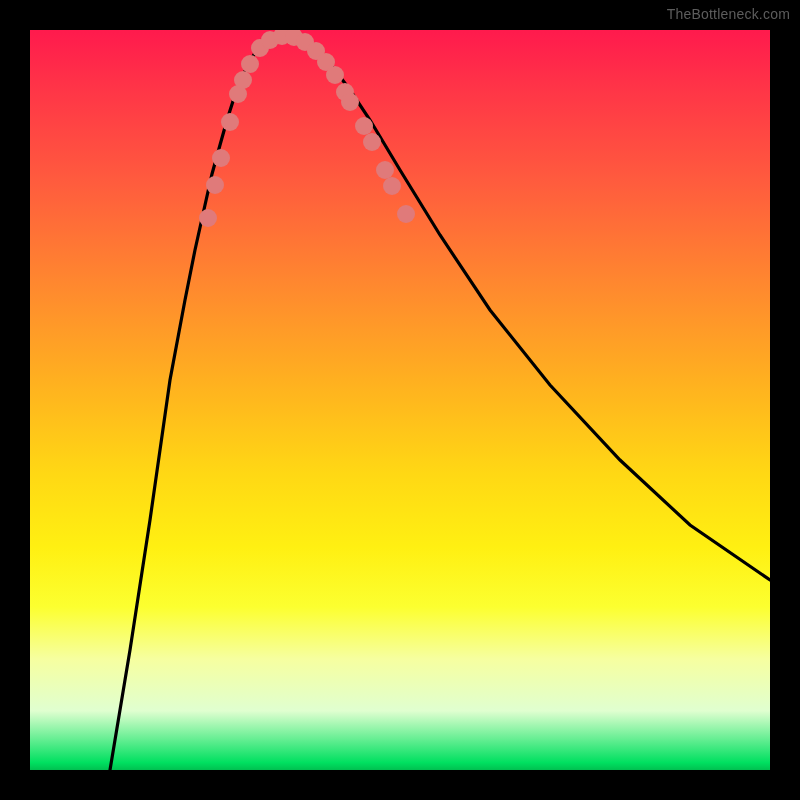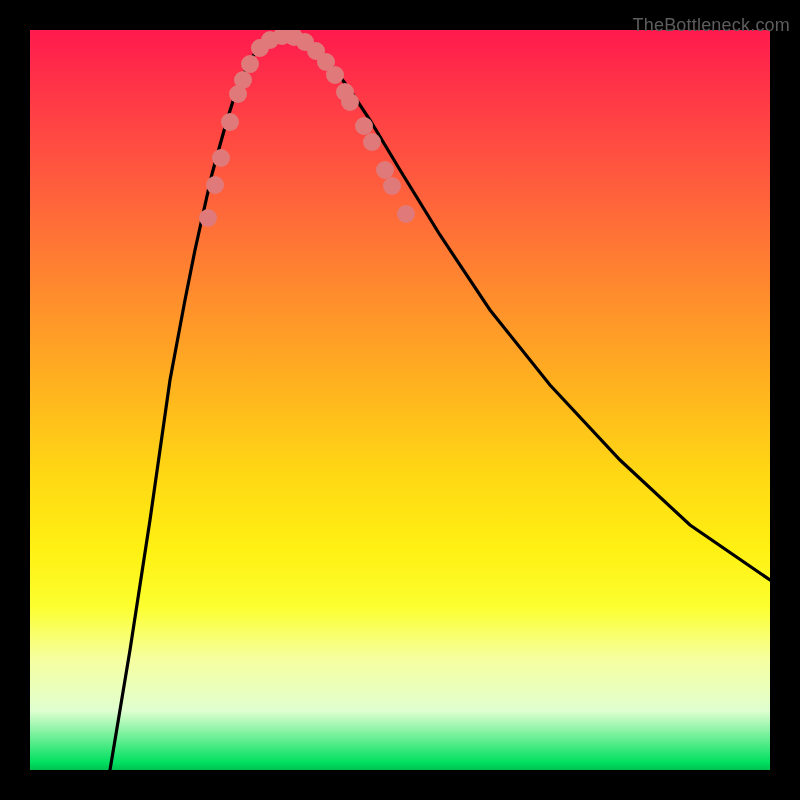--- a/index.html
+++ b/index.html
@@ -27,24 +27,24 @@
       #fff012 70%,
       #fcff30 78%,
       #f6ffa0 85%,
       #e0ffd0 92%,
       #00e060 99%,
       #00c050 100%
     );
   }
   .watermark {
     position: absolute;
-    top: 15px;
+    top: 6px;
     right: 10px;
     color: #5d5d5d;
-    font-size: 18px;
+    font-size: 14px;
     font-weight: 500;
     letter-spacing: 0.2px;
     user-select: none;
   }
   svg.plot {
     position: absolute;
     left: 30px;
     top: 30px;
     width: 740px;
     height: 740px;

